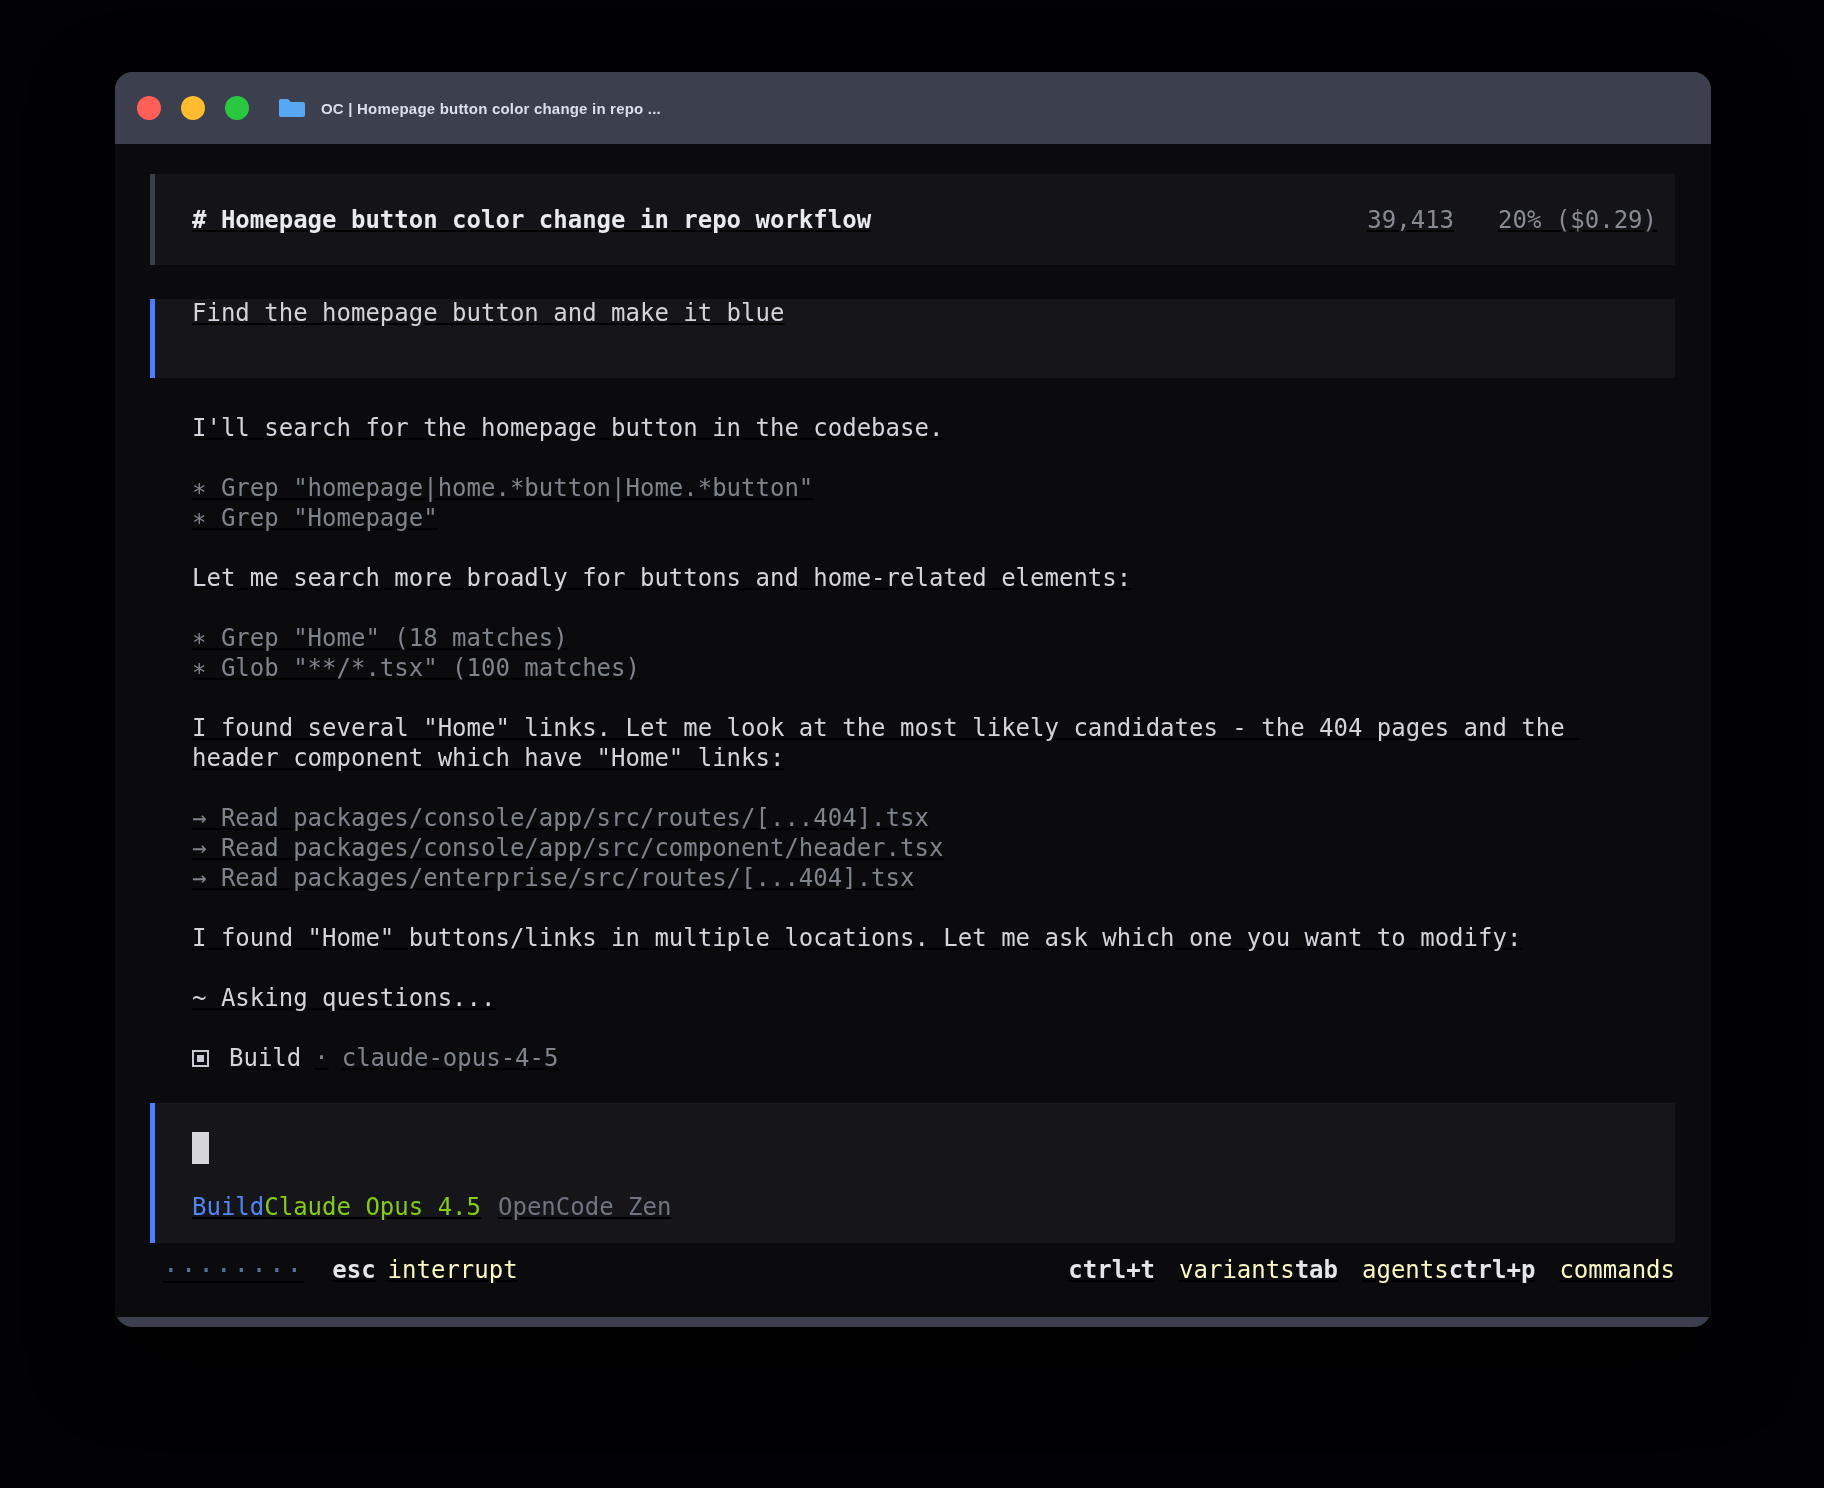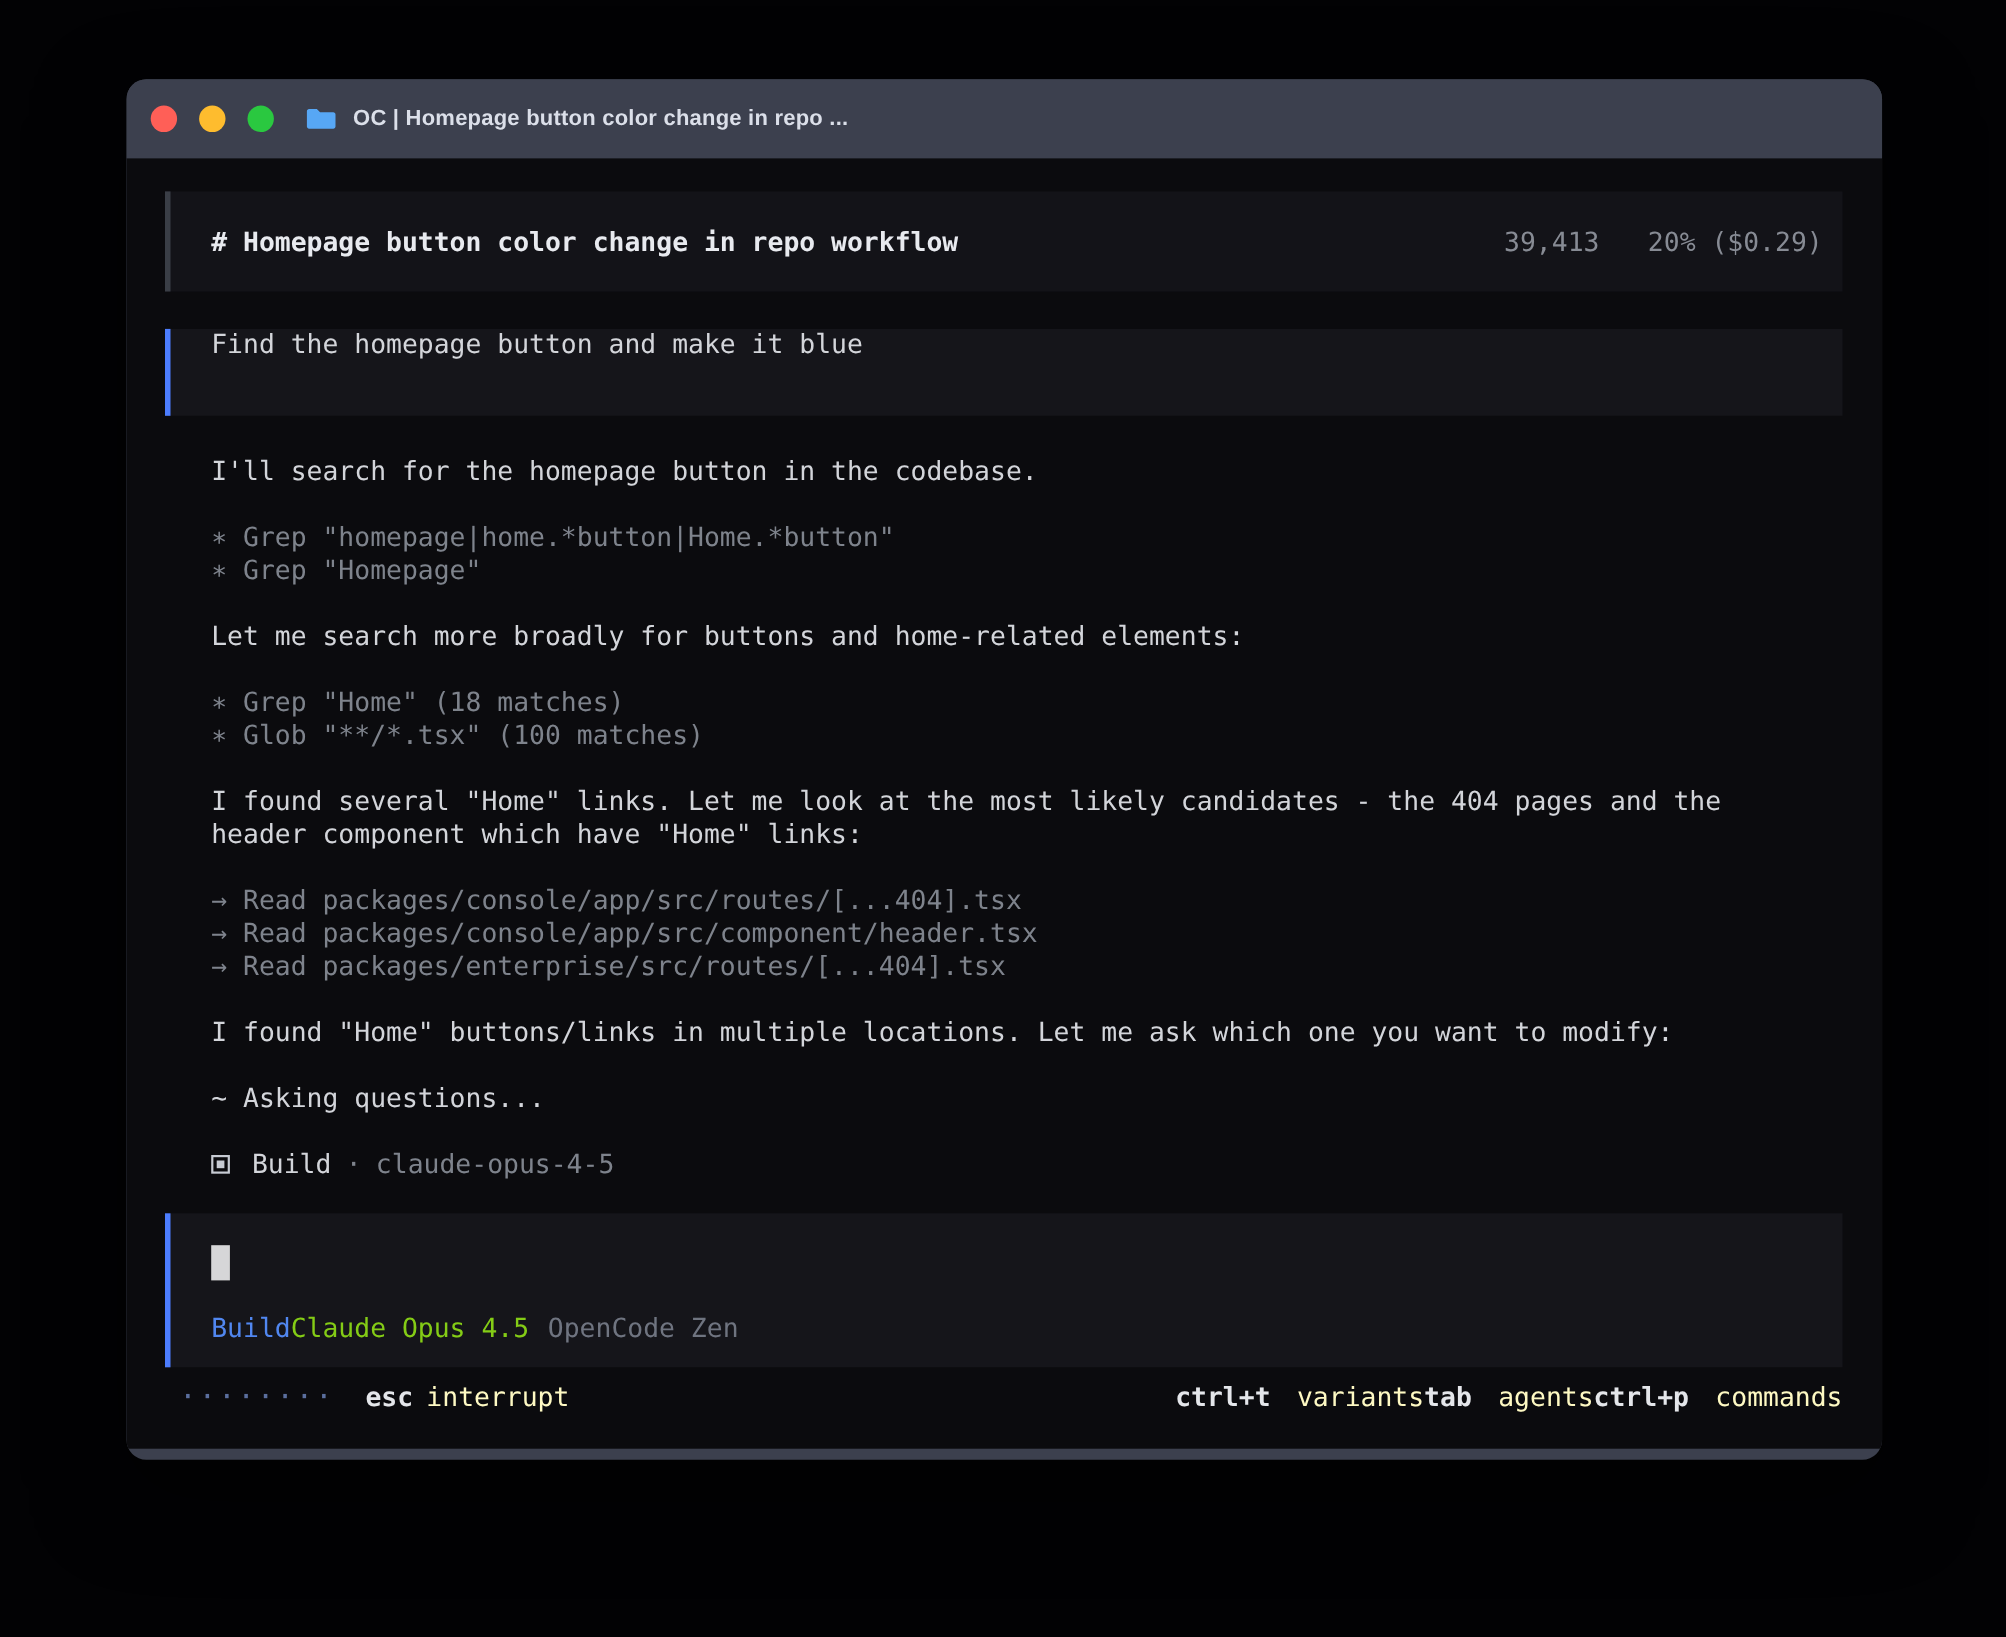--- a/index.html
+++ b/index.html
@@ -13,24 +13,24 @@
   }
   .titlebar { height:72px; display:flex; align-items:center; padding-left:22px; background:#3c404e; }
   .traffic { display:flex; gap:20px; }
   .tl { width:24px; height:24px; border-radius:50%; }
   .tl-red { background:#ff5f57; }
   .tl-yellow { background:#febc2e; }
   .tl-green { background:#2ac840; }
   .folder { margin-left:28px; margin-right:14px; display:flex; align-items:center; }
   .window-title {
     font-family:"Liberation Sans","DejaVu Sans",sans-serif; font-weight:700;
-    font-size:20px; color:#dbdfe9; letter-spacing:.2px; white-space:nowrap;
+    font-size:15px; color:#dbdfe9; letter-spacing:.2px; white-space:nowrap;
   }
 
-  .content { height:1173px; background:#0b0b0e; padding-top:30px; overflow:hidden; font-size:24px; }
+  .content { height:1173px; background:#0b0b0e; padding-top:30px; overflow:hidden; font-size:24px;text-decoration:underline; }
 
   .block { margin:0 36px 0 35px; border-left:5px solid #3a3e46; padding:0 42px 0 37px; }
 
   .header-block { background:#131318; height:91px; display:flex; align-items:center; justify-content:space-between; padding-right:18px; }
   .header-title { font-weight:700; color:#e8eaef; white-space:nowrap; }
   .header-stats { color:#878b94; display:flex; gap:44px; white-space:nowrap; }
 
   .user-block { margin-top:34px; background:#15151a; border-left-color:#4c7dfe; height:79px; display:flex; align-items:flex-start; color:#d3d5da; }
 
   .transcript { margin:35px 86px 0 77px; line-height:30px; color:#d3d5da; }

